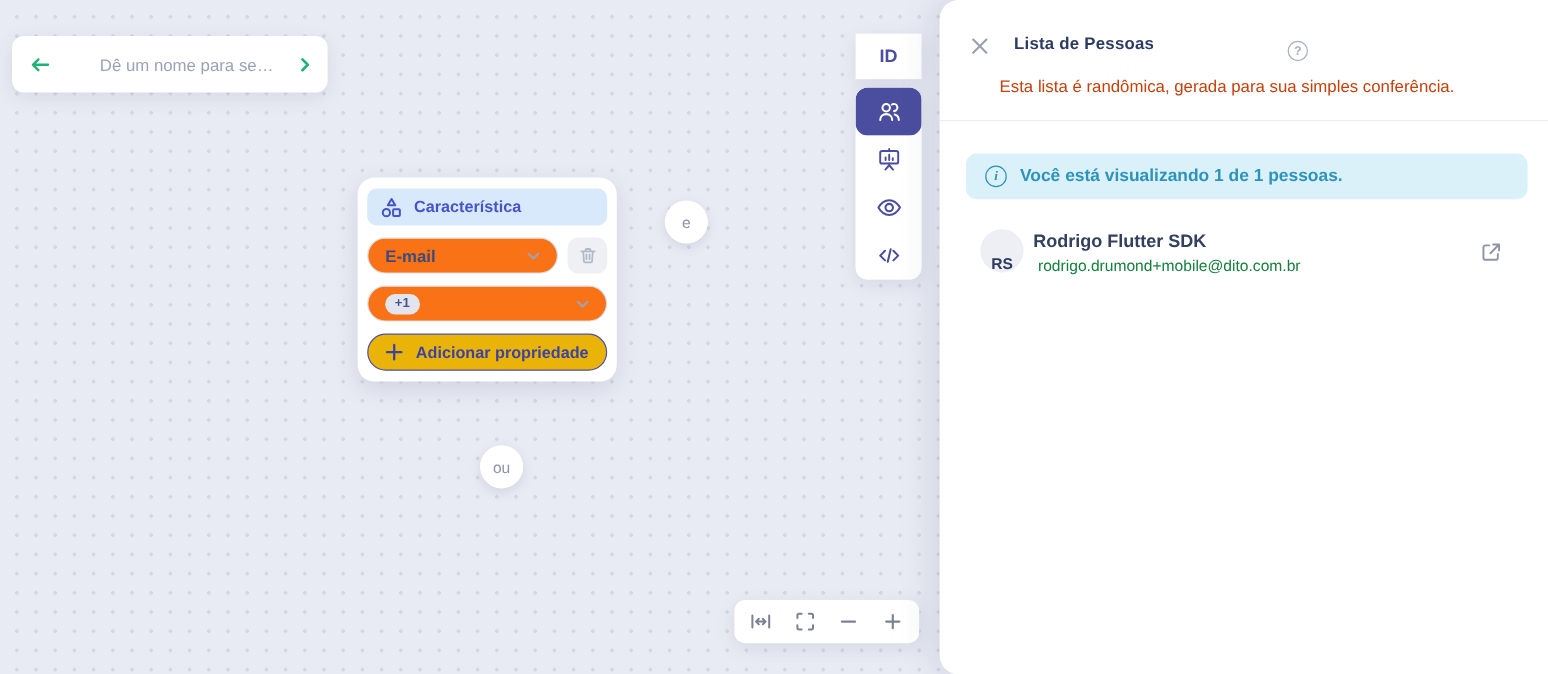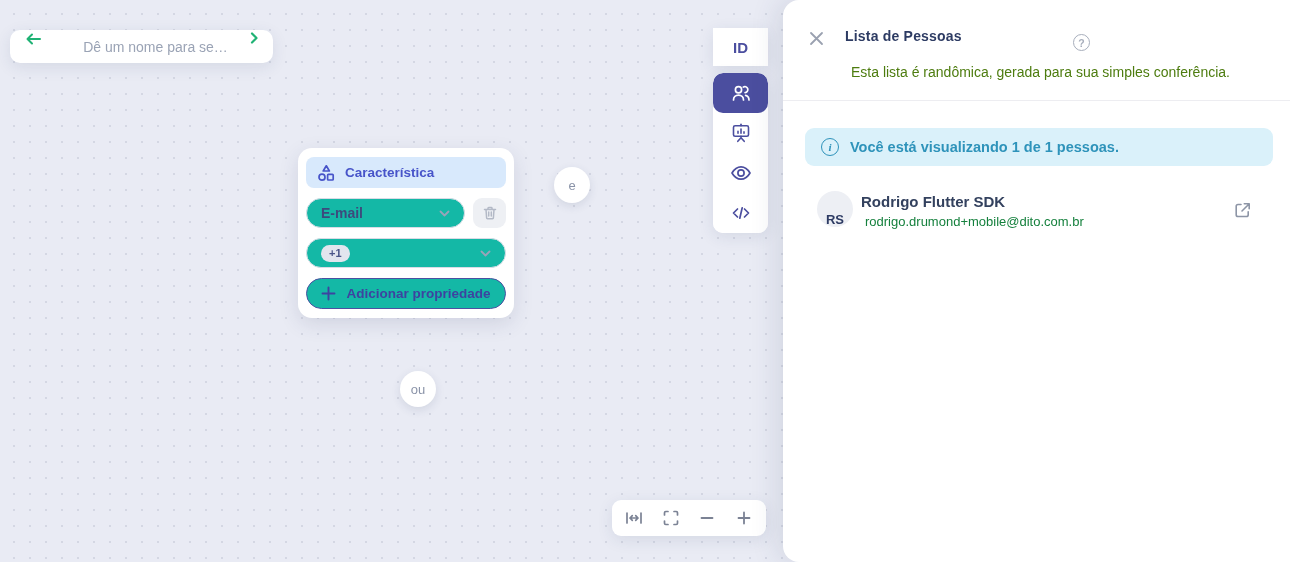--- a/index.html
+++ b/index.html
@@ -14,22 +14,22 @@
   .canvas {
     position:absolute; inset:0;
     background-color:#e9ebf4;
     background-image:radial-gradient(circle, #d4d7e3 1.3px, transparent 1.5px);
     background-size:16px 16px; background-position:6px 6px;
   }
   .shadow-card { background:#fff; box-shadow:0 4px 16px rgba(44,56,100,0.10); }
 
   
   .name-bar {
-    position:absolute; left:10px; top:30px; width:263px; height:33px;
-    border-radius:10px; display:flex; padding:0 14px;
+    position:absolute; left:10px; top:30px; width:263px; height:47px;
+    border-radius:10px; display:flex; align-items:center; padding:0 14px;
   }
   .name-bar .divider { width:1px; height:22px; background:#e4e6ee; margin:0 10px 0 12px; }
   .name-input {
     flex:1; border:none; outline:none; background:transparent;
     font-family:"Liberation Sans", sans-serif;
     font-size:14px; color:#5b6478; text-align:center;
   }
   .name-input::placeholder { color:#9aa3b5; opacity:1; }
   .green { color:#1fb274; }
 
@@ -41,35 +41,35 @@
     box-shadow:0 6px 20px rgba(44,56,100,0.13);
   }
   .node-header {
     height:31px; border-radius:8px; background:#d8e9fc;
     display:flex; align-items:center; gap:9px; padding:0 10px;
     color:#4754c9; font-size:13.5px; font-weight:700;
   }
   .row { display:flex; gap:8px; }
   .select {
     flex:1; height:30px; border:1px solid #d9dce6; border-radius:16px;
-    background:#14b8a6; display:flex; align-items:center;
+    background:#f97316; display:flex; align-items:center;
     padding:0 12px 0 14px; cursor:pointer;
   }
   .select .val { flex:1; font-size:14px; font-weight:600; color:#3d4a7d; }
   .select .chev { color:#9aa3b8; display:flex; }
   .pill {
     background:#e2e5ee; color:#4b5588; font-size:11px; font-weight:700;
     border-radius:10px; padding:3px 8px; line-height:1;
   }
   .trash-btn {
     width:33px; height:30px; border:none; border-radius:9px; background:#eef0f4;
     color:#b3b9c6; display:flex; align-items:center; justify-content:center; cursor:pointer;
   }
   .add-btn {
-    height:31px; border:1px solid #4c50a2; border-radius:16px; background:#14b8a6;
+    height:31px; border:1px solid #4c50a2; border-radius:16px; background:#eab308;
     display:flex; align-items:center; justify-content:center; gap:10px;
     color:#3d43a0; font-size:13.5px; font-weight:700; cursor:pointer;
     font-family:"Liberation Sans", sans-serif;
   }
 
   
   .conn {
     position:absolute; width:36px; height:36px; border-radius:50%;
     background:#fff; box-shadow:0 3px 10px rgba(44,56,100,0.12);
     display:flex; align-items:center; justify-content:center;
@@ -104,21 +104,21 @@
 
   
   .panel {
     position:absolute; left:783px; top:0; width:507px; height:562px;
     background:#fff; border-radius:16px 0 0 16px;
     box-shadow:-6px 0 28px rgba(44,56,100,0.12);
   }
   .panel-close { position:absolute; left:24px; top:29px; width:20px; height:20px; color:#9aa1b0; background:none; border:none; cursor:pointer; display:flex; }
   .panel-title { position:absolute; left:62px; top:28px; font-size:14px; font-weight:700; color:#2d3b63; letter-spacing:.2px; }
   .panel-help  { position:absolute; left:290px; top:34px; width:17px; height:17px; border:1.4px solid #a7aebc; border-radius:50%; color:#a7aebc; font-size:10.5px; font-weight:700; display:flex; align-items:center; justify-content:center; cursor:pointer; background:none; }
-  .panel-sub   { position:absolute; left:68px; top:64px; font-size:14px; color:#4d7c0f; }
+  .panel-sub   { position:absolute; left:50px; top:64px; font-size:14px; color:#c2410c; }
   .panel-divider { position:absolute; left:0; right:0; top:100px; height:1px; background:#ededf1; }
   .alert {
     position:absolute; left:22px; top:128px; width:468px; height:38px;
     background:#daf1fa; border-radius:9px; display:flex; align-items:center;
     gap:11px; padding:0 16px; color:#2e93ba;
   }
   .alert .info-i {
     width:18px; height:18px; border:1.6px solid #2e93ba; border-radius:50%;
     display:flex; align-items:center; justify-content:center;
     font-size:11px; font-weight:700; flex:none; font-family:"Liberation Serif", serif; font-style:italic;

